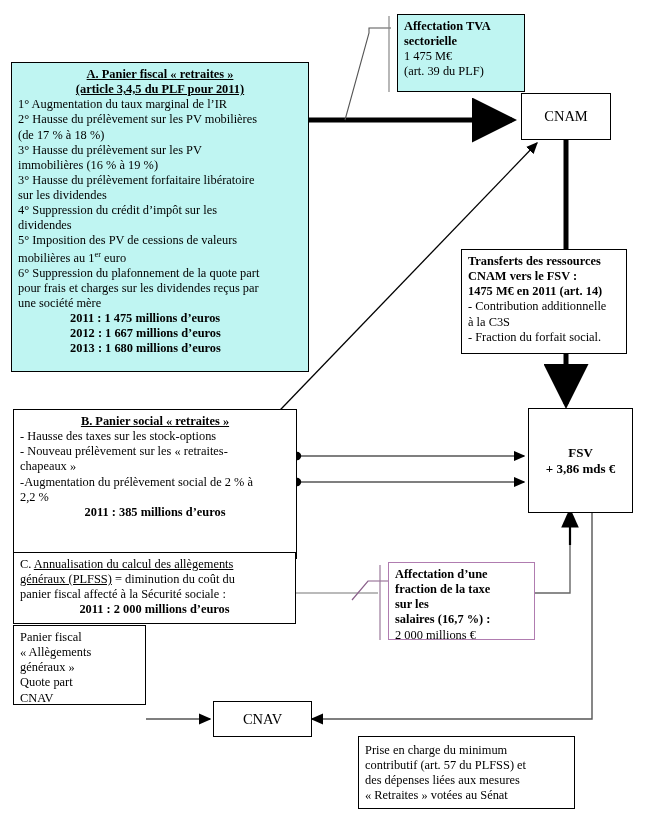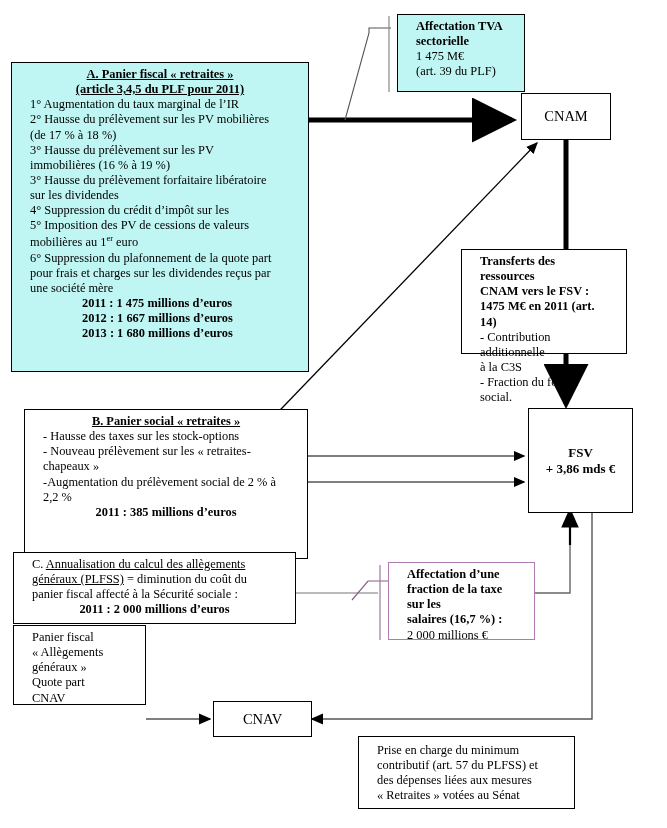--- a/index.html
+++ b/index.html
@@ -6,21 +6,21 @@
   html,body{margin:0;padding:0;background:#ffffff;}
   body{
     width:667px;height:828px;position:relative;overflow:hidden;
     font-family:"Liberation Serif","DejaVu Serif",serif;
     color:#000;
   }
   #canvas{position:absolute;inset:0;width:667px;height:828px;}
   svg.wires{position:absolute;left:0;top:0;width:667px;height:828px;pointer-events:none;}
   .box{position:absolute;box-sizing:border-box;background:#ffffff;
        border:1px solid #000;}
-  .box .inner{padding:4px 18px;}
+  .box .inner{padding:4px 6px;}
   .cyan{background:#bff5f2;border:1px solid #000;}
   .purple{background:#ffffff;border:1.5px solid #b07cb0;}
   .plain{border:1px solid #000;}
   .line{line-height:1.22;font-size:12.4px;}
   .b{font-weight:bold;}
   .u{text-decoration:underline;}
   .title{font-weight:bold;text-align:center;text-decoration:underline;}
   .big{font-weight:normal;font-size:14.5px;text-align:center;}
   .sup{font-size:8.5px;vertical-align:super;}
   .num{font-weight:bold;text-align:center;font-size:12.4px;}
@@ -95,20 +95,21 @@
       <div class="title line">A. Panier fiscal « retraites »</div>
       <div class="title line">(article 3,4,5 du PLF pour 2011)</div>
       <div class="line">1° Augmentation du taux marginal de l’IR</div>
       <div class="line">2° Hausse du prélèvement sur les PV mobilières</div>
       <div class="line">(de 17 % à 18 %)</div>
       <div class="line">3° Hausse du prélèvement sur les PV</div>
       <div class="line">immobilières (16 % à 19 %)</div>
       <div class="line">3° Hausse du prélèvement forfaitaire libératoire</div>
       <div class="line">sur les dividendes</div>
       <div class="line">4° Suppression du crédit d’impôt sur les</div>
+      <div class="line">dividendes</div>
       <div class="line">5° Imposition des PV de cessions de valeurs</div>
       <div class="line"><span>mobilières au 1</span><span class="sup">er</span><span> euro</span></div>
       <div class="line">6° Suppression du plafonnement de la quote part</div>
       <div class="line">pour frais et charges sur les dividendes reçus par</div>
       <div class="line">une société mère</div>
       <div class="line indent-num">2011 : 1 475 millions d’euros</div>
       <div class="line indent-num">2012 : 1 667 millions d’euros</div>
       <div class="line indent-num">2013 : 1 680 millions d’euros</div>
     </div>
   </div>
@@ -132,21 +133,21 @@
     <div class="inner">
       <div class="line b">Transferts des ressources</div>
       <div class="line b">CNAM vers le FSV :</div>
       <div class="line b">1475 M€ en 2011 (art. 14)</div>
       <div class="line">- Contribution additionnelle</div>
       <div class="line">à la C3S</div>
       <div class="line">- Fraction du forfait social.</div>
     </div>
   </div>
 
-  <div class="box plain" style="left:24px;top:409px;width:284px;height:150px;">
+  <div class="box plain" style="left:13px;top:409px;width:284px;height:150px;">
     <div class="inner">
       <div class="title line">B. Panier social « retraites »</div>
       <div class="line">- Hausse des taxes sur les stock-options</div>
       <div class="line">- Nouveau prélèvement sur les « retraites-</div>
       <div class="line">chapeaux »</div>
       <div class="line">-Augmentation du prélèvement social de 2 % à</div>
       <div class="line">2,2 %</div>
       <div class="line num">2011 : 385 millions d’euros</div>
     </div>
   </div>

